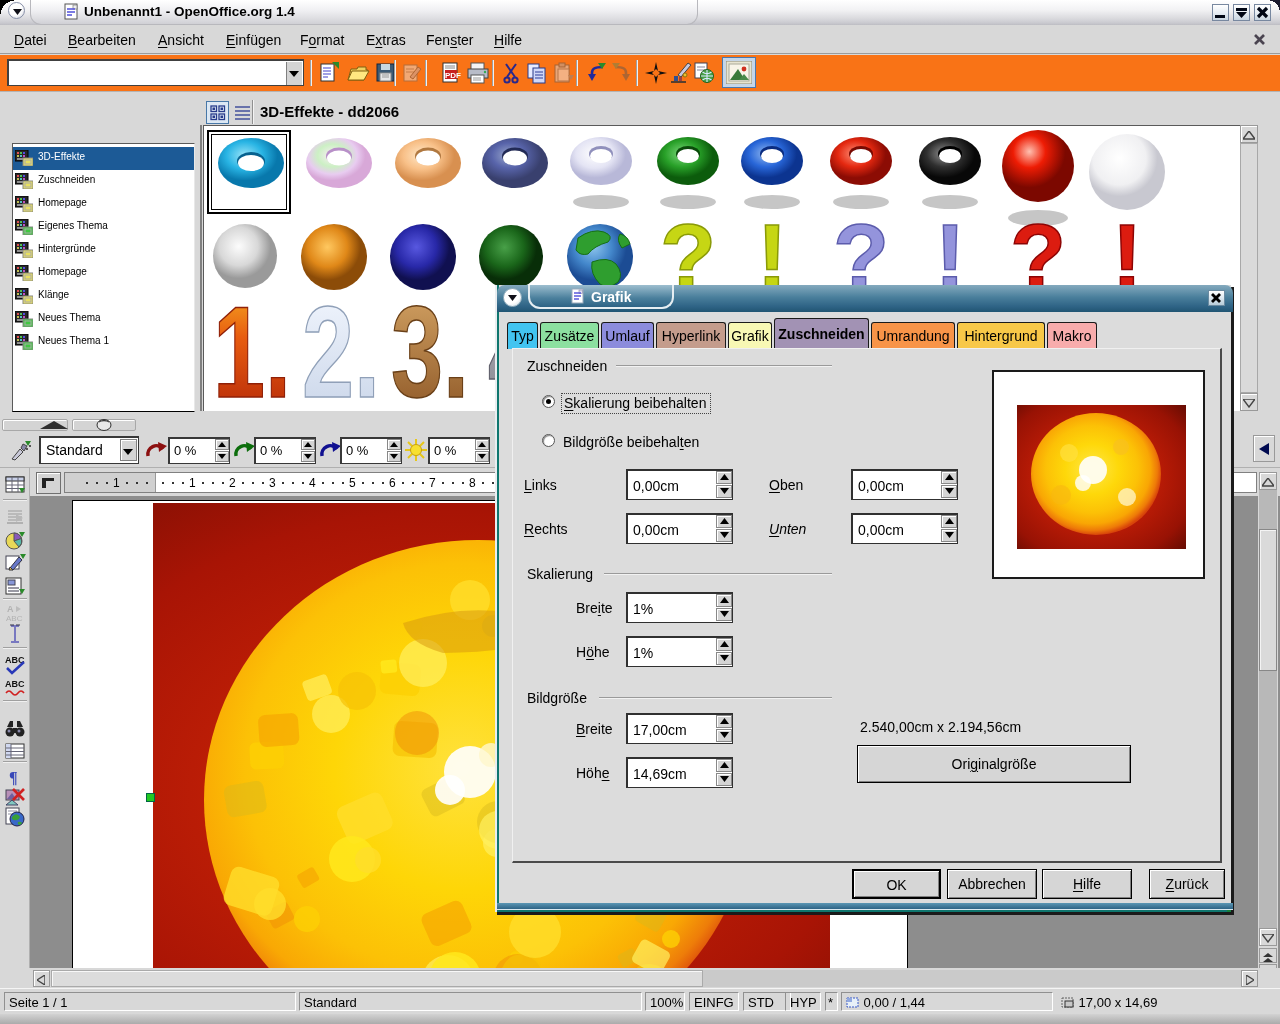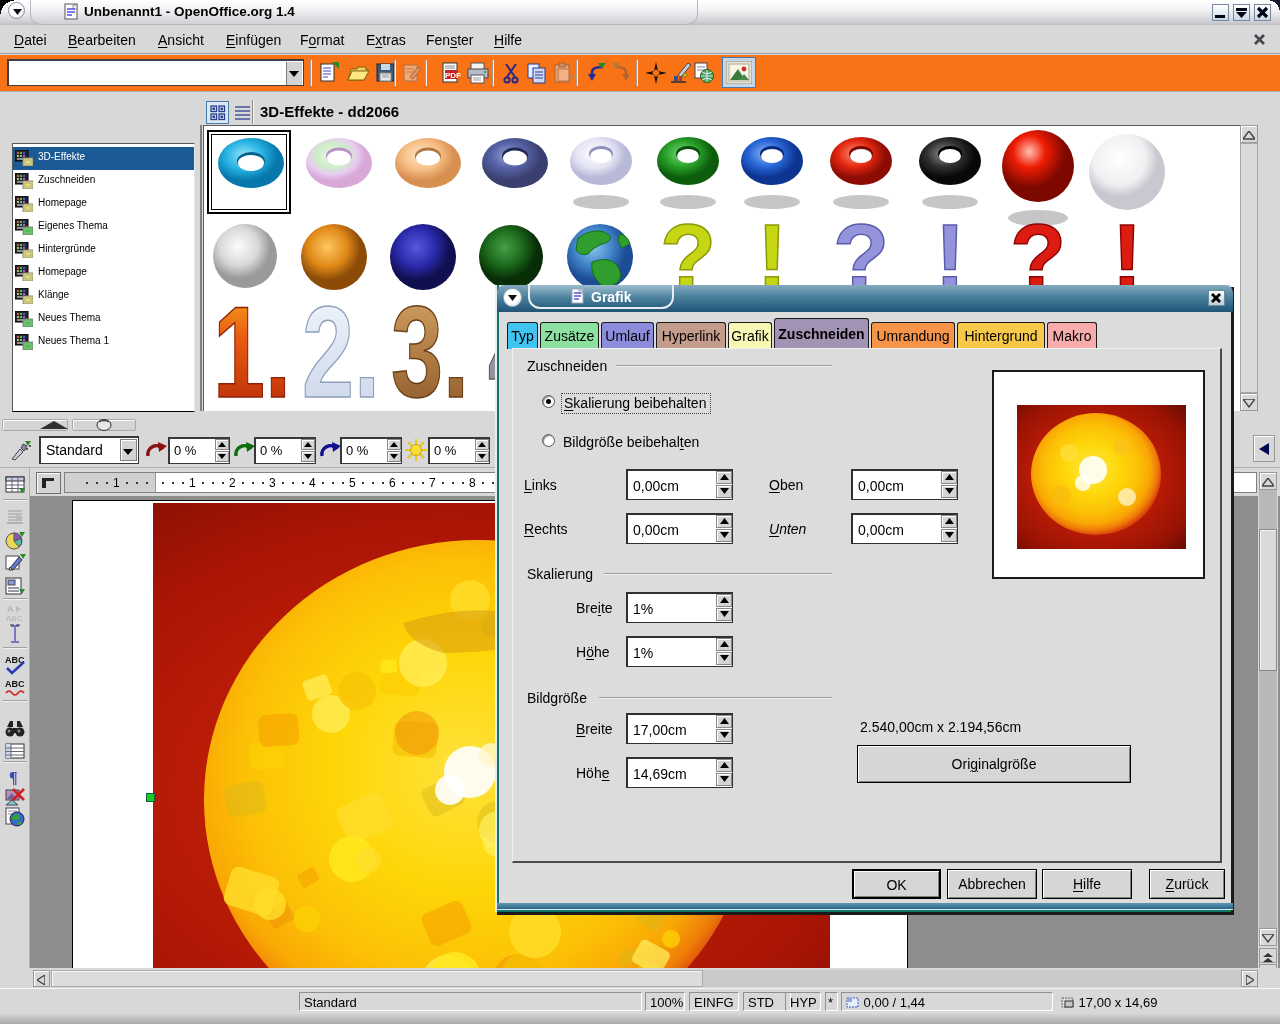--- a/index.html
+++ b/index.html
@@ -1098,20 +1098,21 @@
           <polygon points="8,0 8,10 0,5" fill="none" stroke="#444" stroke-width="1.4"></polygon>
         </svg></div>
   <div class="abs" style="left:51px;top:2px;width:652px;height:17px;background:#dcdcdc;border:1px solid #aaa;box-shadow:inset 1px 1px 0 #f8f8f8;"></div>
   <div class="abs" style="left:703px;top:2px;width:538px;height:17px;background:#cacaca;"></div>
   <div class="abs" style="left:1241px;top:2px;width:17px;height:17px;background:#d8d8d8;border:1px solid #999;box-shadow:inset 1px 1px 0 #fff;"><svg width="8" height="10" style="margin:3px 0 0 4px">
           <polygon points="0,0 0,10 8,5" fill="none" stroke="#444" stroke-width="1.4"></polygon>
         </svg></div>
 </div>
 
 <div class="abs" id="statusbar">
+  <div class="scell" style="left:4px;width:292px;">Seite 1 / 1</div>
   <div class="scell" style="left:299px;width:343px;">Standard</div>
   <div class="scell" style="left:645px;width:40px;">100%</div>
   <div class="scell" style="left:689px;width:50px;">EINFG</div>
   <div class="scell" style="left:743px;width:48px;">STD</div>
   <div class="scell" style="left:785px;width:36px;">HYP</div>
   <div class="scell" style="left:825px;width:13px;padding:2px 2px 0 2px;">*</div>
   <div class="scell" style="left:841px;width:212px;"><svg width="14" height="12" style="vertical-align:-2px">
           <rect x="1" y="1" width="11" height="9" fill="#e8f0f8" stroke="#3858c8" stroke-dasharray="2,1"></rect>
           <rect x="1" y="1" width="5" height="4" fill="#90a8e0"></rect>
         </svg> 0,00 / 1,44</div>

